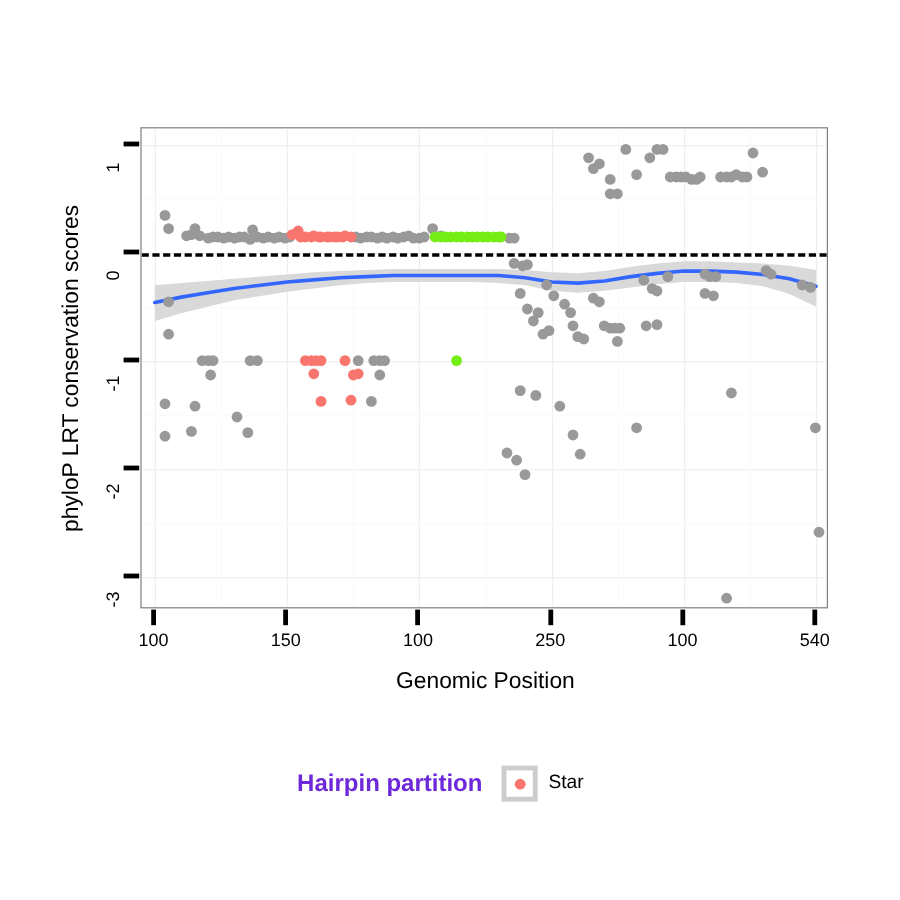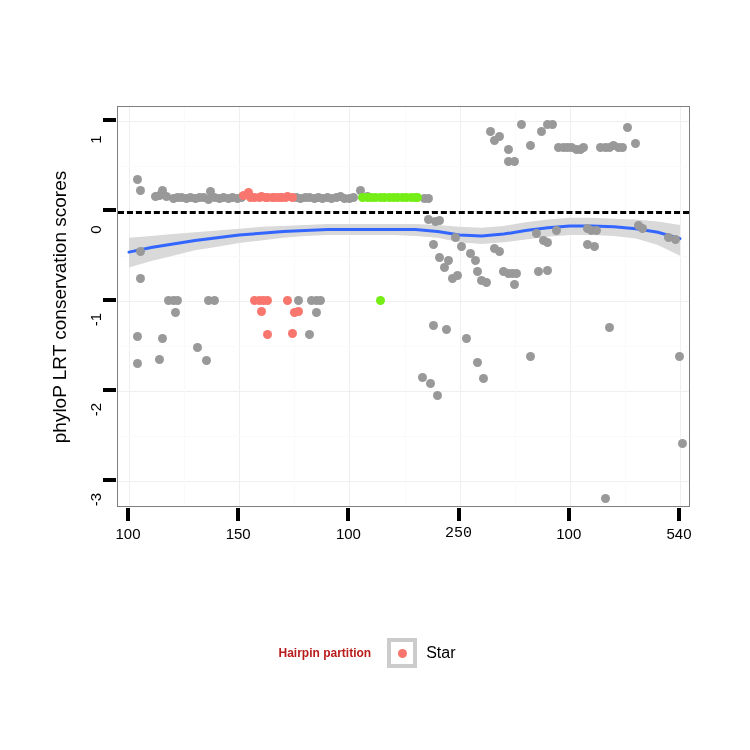--- a/index.html
+++ b/index.html
@@ -67,37 +67,38 @@
   .pt.star{background:#f8766d;}
 
   #zero-line{position:absolute;left:0;width:100%;height:0;
     border-top:3px dashed #000;}
 
   
   #legend{
     position:absolute;left:0;top:638px;width:750px;
     display:flex;align-items:center;justify-content:center;gap:0px;
   }
-  #legend-title{font-size:12px;font-weight:bold;color:#b91c1c;margin-right:16px;}
+  #legend-title{font-size:20px;font-weight:bold;color:#6d28d9;margin-right:16px;}
   .legend-item{display:flex;align-items:center;gap:9px;margin-right:16px;}
   .legend-key{
     width:30px;height:30px;background:#ffffff;
     border:4px solid #cccccc;box-sizing:border-box;
     display:flex;align-items:center;justify-content:center;
   }
   .legend-dot{width:9px;height:9px;border-radius:50%;}
   .legend-label{font-size:16px;color:#000;}
 </style>
 </head>
 <body>
 
 <div id="root">
 
 
   <div id="y-axis-title">phyloP LRT conservation scores</div>
+  <div id="x-axis-title">Genomic Position</div>
 
   <div id="panel">
     <div id="plot-area">
         <div class="gridline major-h" style="top: 13.5169px;"></div>
         <div class="gridline major-h" style="top: 103.629px;"></div>
         <div class="gridline major-h" style="top: 193.742px;"></div>
         <div class="gridline major-h" style="top: 283.854px;"></div>
         <div class="gridline major-h" style="top: 373.966px;"></div>
         <div class="gridline major-v" style="left: 11.0192px;"></div>
         <div class="gridline major-v" style="left: 121.212px;"></div>
@@ -313,21 +314,21 @@
       <div class="ticklabel-y" style="top: 364.966px; right: 22px;">-3</div>
     </div>
   <div id="x-ticks">
       <div class="tick-x" style="left: 9.01923px;"></div>
       <div class="ticklabel-x" style="left: 11.0192px;">100</div>
       <div class="tick-x" style="left: 119.212px;"></div>
       <div class="ticklabel-x" style="left: 121.212px;">150</div>
       <div class="tick-x" style="left: 229.404px;"></div>
       <div class="ticklabel-x" style="left: 231.404px;">100</div>
       <div class="tick-x" style="left: 339.596px;"></div>
-      <div class="ticklabel-x" style="left: 341.596px; font-family: Liberation Mono, monospace;">250</div>
+      <div class="ticklabel-x" style="left: 341.596px;">250</div>
       <div class="tick-x" style="left: 449.788px;"></div>
       <div class="ticklabel-x" style="left: 451.788px;">100</div>
       <div class="tick-x" style="left: 559.981px;"></div>
       <div class="ticklabel-x" style="left: 561.981px;">540</div>
     </div>
 
   <div id="legend">
     <div id="legend-title">Hairpin partition</div>
     <div class="legend-item">
       <div class="legend-key">

